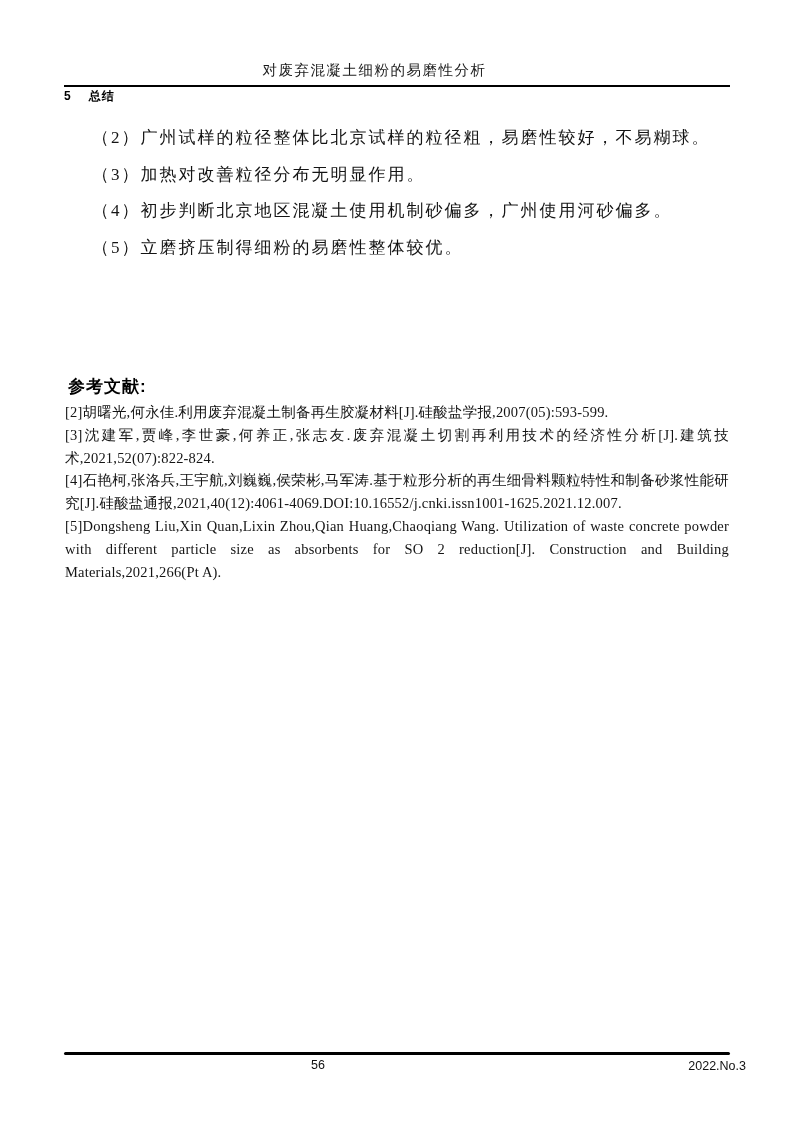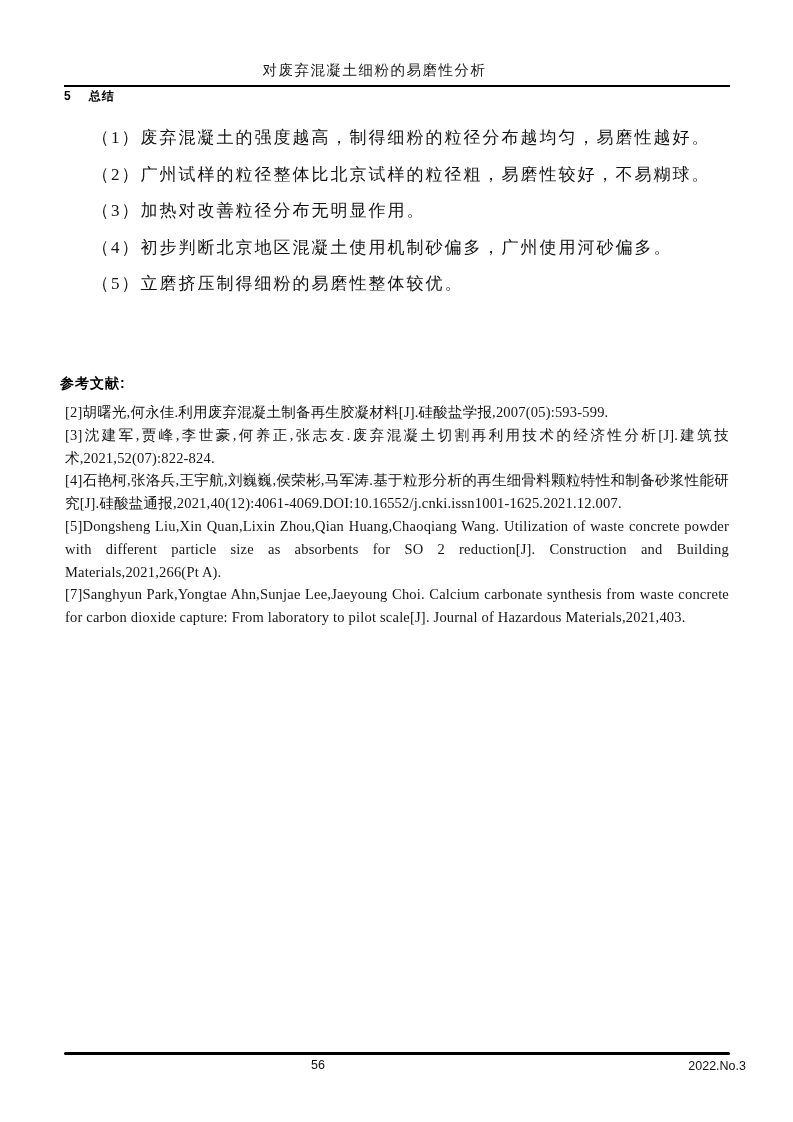--- a/index.html
+++ b/index.html
@@ -71,24 +71,24 @@
     font-size: 17px;
     letter-spacing: 2px;
     white-space: nowrap;
     color: #141414;
   }
 
   
   .ref-heading {
     position: absolute;
     top: 375px;
-    left: 60px;
+    left: 68px;
     font-family: "Liberation Sans", "DejaVu Sans", sans-serif;
     font-weight: bold;
-    font-size: 14px;
+    font-size: 17px;
     letter-spacing: 1px;
     color: #000000;
   }
   .references {
     position: absolute;
     top: 401px;
     left: 65px;
     width: 664px;
   }
   .references .reference-item {
@@ -138,35 +138,33 @@
 
   <div class="header-title">对废弃混凝土细粉的易磨性分析</div>
 
   <div class="header-rule"></div>
 
   <div class="section-heading">
     <span class="section-number">5</span><span>总结</span>
   </div>
 
   <div class="conclusions">
-      <div class="conclusion-item">（1）废弃混凝土的强度越高，制得细粉的粒径分布越均匀，易磨性越好。</div>
       <div class="conclusion-item">（2）广州试样的粒径整体比北京试样的粒径粗，易磨性较好，不易糊球。</div>
       <div class="conclusion-item">（3）加热对改善粒径分布无明显作用。</div>
       <div class="conclusion-item">（4）初步判断北京地区混凝土使用机制砂偏多，广州使用河砂偏多。</div>
       <div class="conclusion-item">（5）立磨挤压制得细粉的易磨性整体较优。</div>
     </div>
 
   <div class="ref-heading">参考文献:</div>
 
   <div class="references">
       <div class="reference-item">[2]胡曙光,何永佳.利用废弃混凝土制备再生胶凝材料[J].硅酸盐学报,2007(05):593-599.</div>
       <div class="reference-item">[3]沈建军,贾峰,李世豪,何养正,张志友.废弃混凝土切割再利用技术的经济性分析[J].建筑技术,2021,52(07):822-824.</div>
       <div class="reference-item">[4]石艳柯,张洛兵,王宇航,刘巍巍,侯荣彬,马军涛.基于粒形分析的再生细骨料颗粒特性和制备砂浆性能研究[J].硅酸盐通报,2021,40(12):4061-4069.DOI:10.16552/j.cnki.issn1001-1625.2021.12.007.</div>
       <div class="reference-item">[5]Dongsheng Liu,Xin Quan,Lixin Zhou,Qian Huang,Chaoqiang Wang. Utilization of waste concrete powder with different particle size as absorbents for SO 2 reduction[J]. Construction and Building Materials,2021,266(Pt A).</div>
-      <div class="reference-item">[7]Sanghyun Park,Yongtae Ahn,Sunjae Lee,Jaeyoung Choi. Calcium carbonate synthesis from waste concrete for carbon dioxide capture: From laboratory to pilot scale[J]. Journal of Hazardous Materials,2021,403.</div>
     </div>
 
   <div class="footer-rule"></div>
 
   <div class="footer-page-number">56</div>
 
   <div class="footer-issue">2022.No.3</div>
 
 </div>
 

